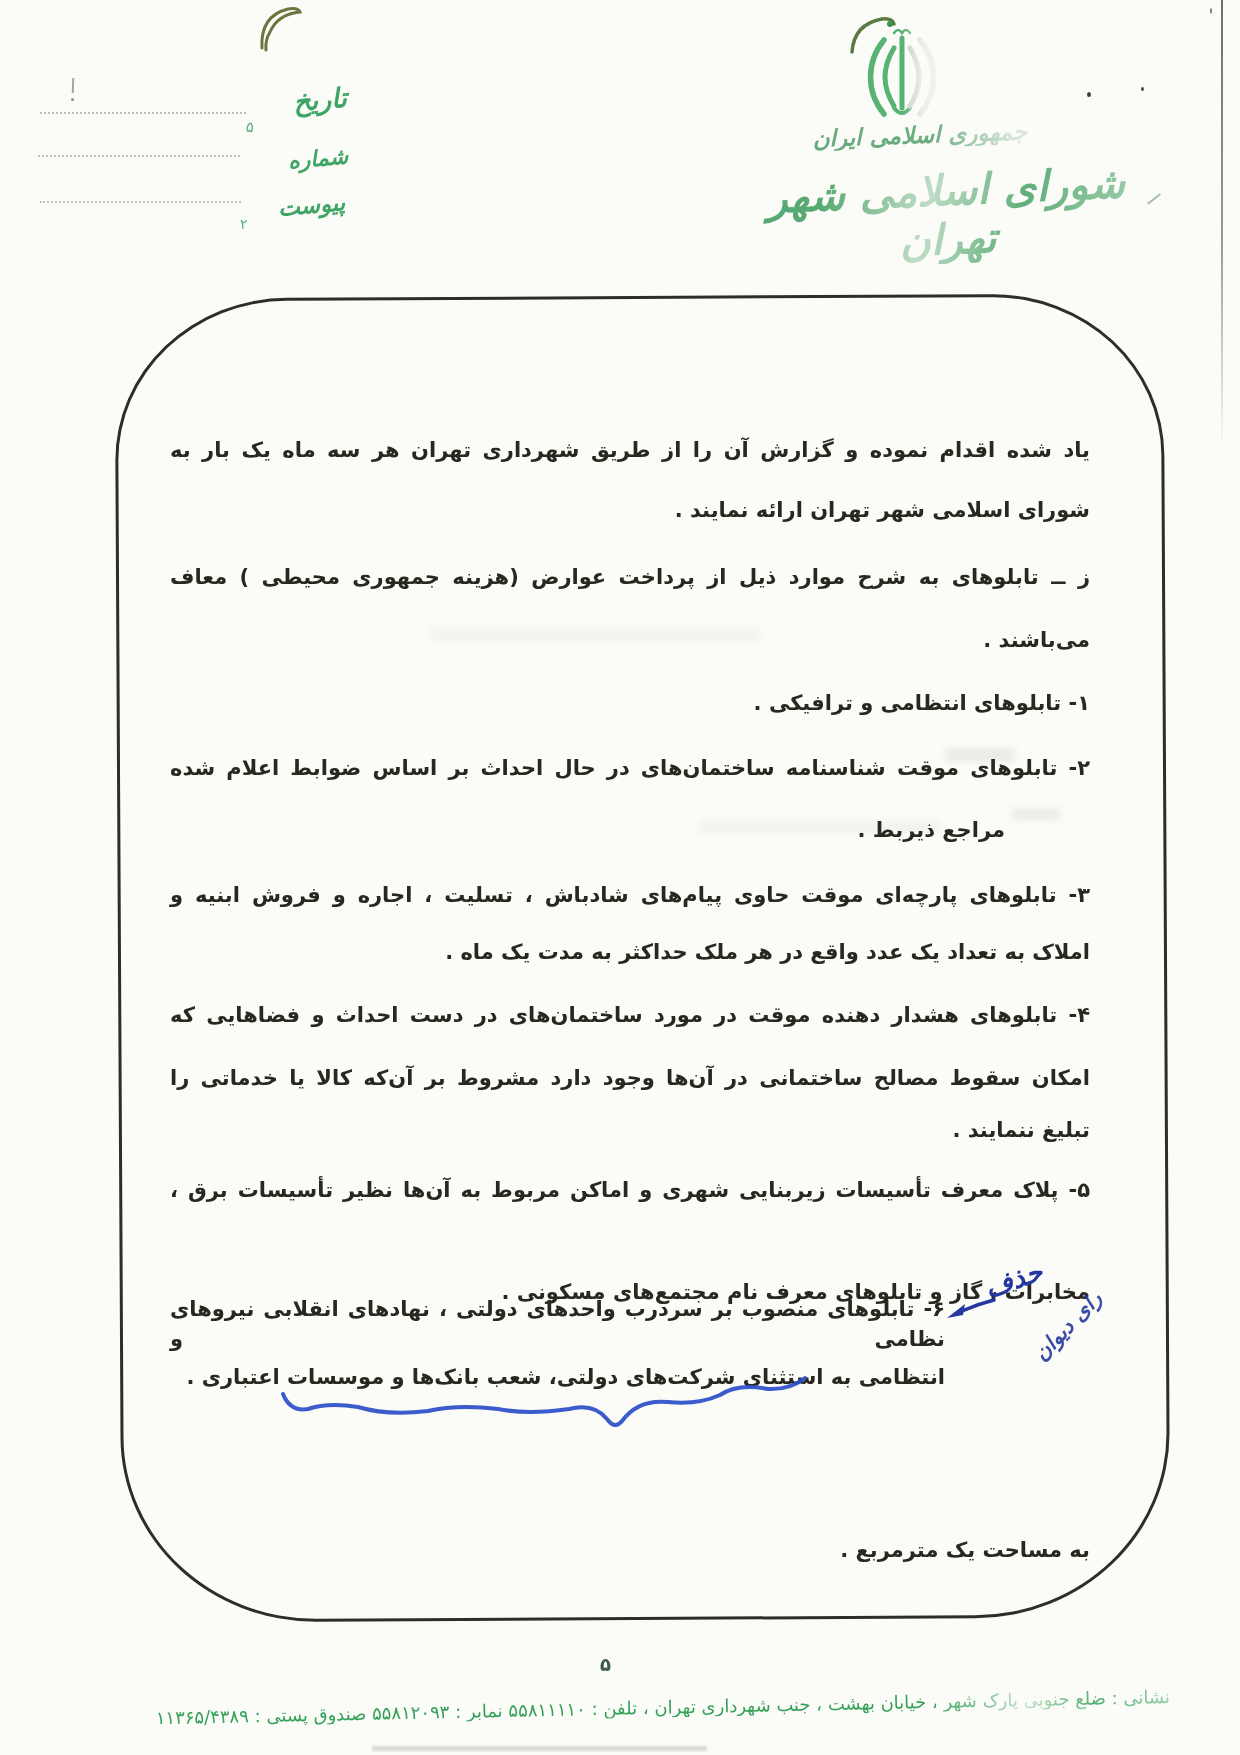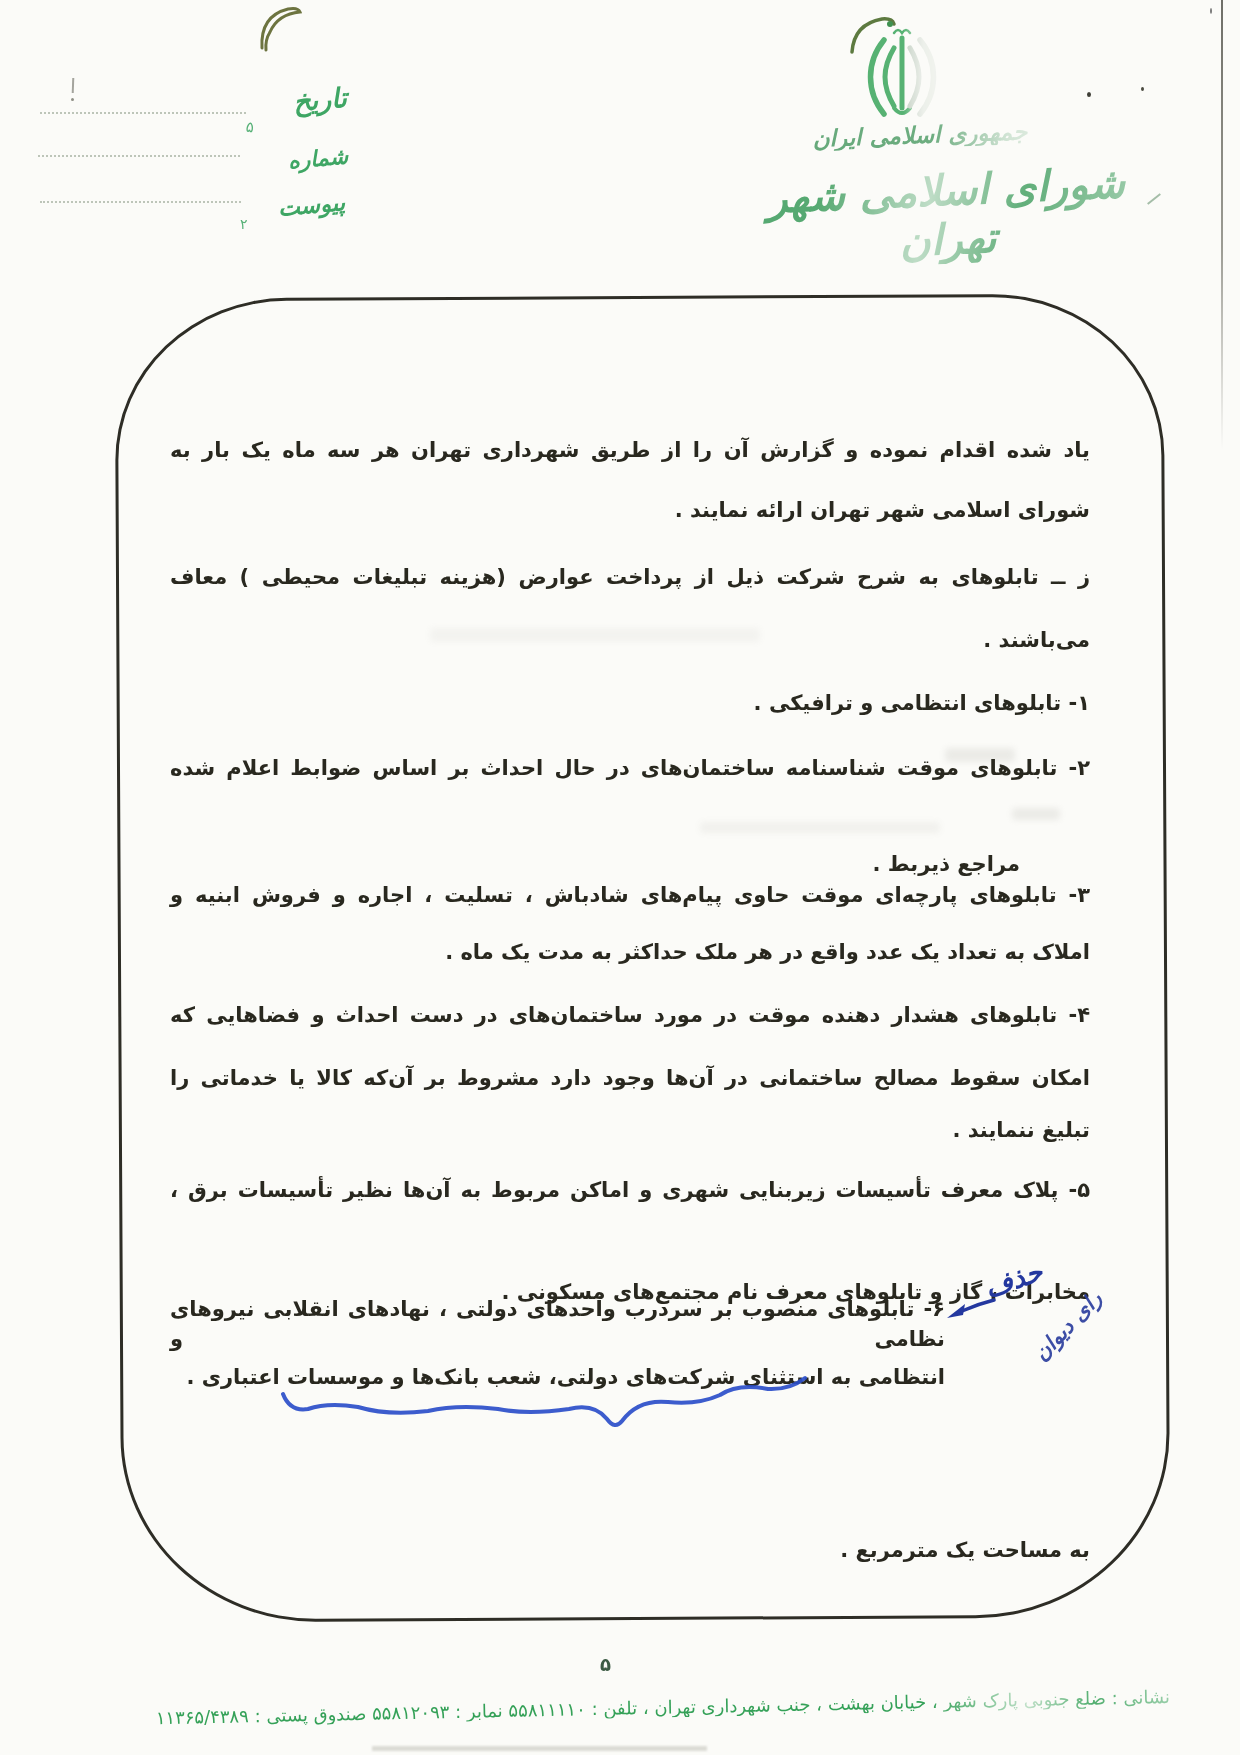--- a/index.html
+++ b/index.html
@@ -136,25 +136,25 @@
   <div class="dotline d2"></div>
   <div class="dotline d3"></div>
   <span class="stray-ink k1">۵</span>
   <span class="stray-ink k2">۲</span>
 
   <div class="letter-box"></div>
 
   <div class="letter-text">
       <div class="tline ralign" style="top: 495px; right: 0px;">شورای اسلامی شهر تهران ارائه نمایند .</div>
       <div class="tline just" style="top: 435px; right: 0px;">یاد شده اقدام نموده و گزارش آن را از طریق شهرداری تهران هر سه ماه یک بار به</div>
-      <div class="tline just" style="top: 562px; right: 0px;">ز ــ تابلوهای به شرح شرکت ذیل از پرداخت عوارض (هزینه تبلیغات محیطی ) معاف</div>
+      <div class="tline just" style="top: 562px; right: 0px;">ز ــ تابلوهای به شرح موارد ذیل از پرداخت عوارض (هزینه جمهوری محیطی ) معاف</div>
       <div class="tline ralign" style="top: 625px; right: 0px;">می‌باشند .</div>
       <div class="tline ralign" style="top: 688px; right: 0px;">۱- تابلوهای انتظامی و ترافیکی .</div>
       <div class="tline just" style="top: 753px; right: 0px;">۲- تابلوهای موقت شناسنامه ساختمان‌های در حال احداث بر اساس ضوابط اعلام شده</div>
-      <div class="tline ralign" style="top: 815px; right: 70px; margin-top: 34px;">مراجع ذیربط .</div>
+      <div class="tline ralign" style="top: 815px; right: 85px;">مراجع ذیربط .</div>
       <div class="tline just" style="top: 880px; right: 0px;">۳- تابلوهای پارچه‌ای موقت حاوی پیام‌های شادباش ، تسلیت ، اجاره و فروش ابنیه و</div>
       <div class="tline ralign" style="top: 937px; right: 0px;">املاک به تعداد یک عدد واقع در هر ملک حداکثر به مدت یک ماه .</div>
       <div class="tline just" style="top: 1000px; right: 0px;">۴- تابلوهای هشدار دهنده موقت در مورد ساختمان‌های در دست احداث و فضاهایی که</div>
       <div class="tline just" style="top: 1063px; right: 0px;">امکان سقوط مصالح ساختمانی در آن‌ها وجود دارد مشروط بر آن‌که کالا یا خدماتی را</div>
       <div class="tline ralign" style="top: 1115px; right: 0px;">تبلیغ ننمایند .</div>
       <div class="tline just" style="top: 1175px; right: 0px;">۵- پلاک معرف تأسیسات زیربنایی شهری و اماکن مربوط به آن‌ها نظیر تأسیسات برق ،</div>
       <div class="tline ralign" style="top: 1277px; right: 0px; text-align: center;">مخابرات ، گاز و تابلوهای معرف نام مجتمع‌های مسکونی .</div>
       <div class="tline just" style="top: 1294px; right: 145px;">۶- تابلوهای منصوب بر سردرب واحدهای دولتی ، نهادهای انقلابی نیروهای نظامی و</div>
       <div class="tline ralign" style="top: 1362px; right: 145px;">انتظامی به استثنای شرکت‌های دولتی، شعب بانک‌ها و موسسات اعتباری .</div>
       <div class="tline ralign" style="top: 1535px; right: 0px;">به مساحت یک مترمربع .</div>

